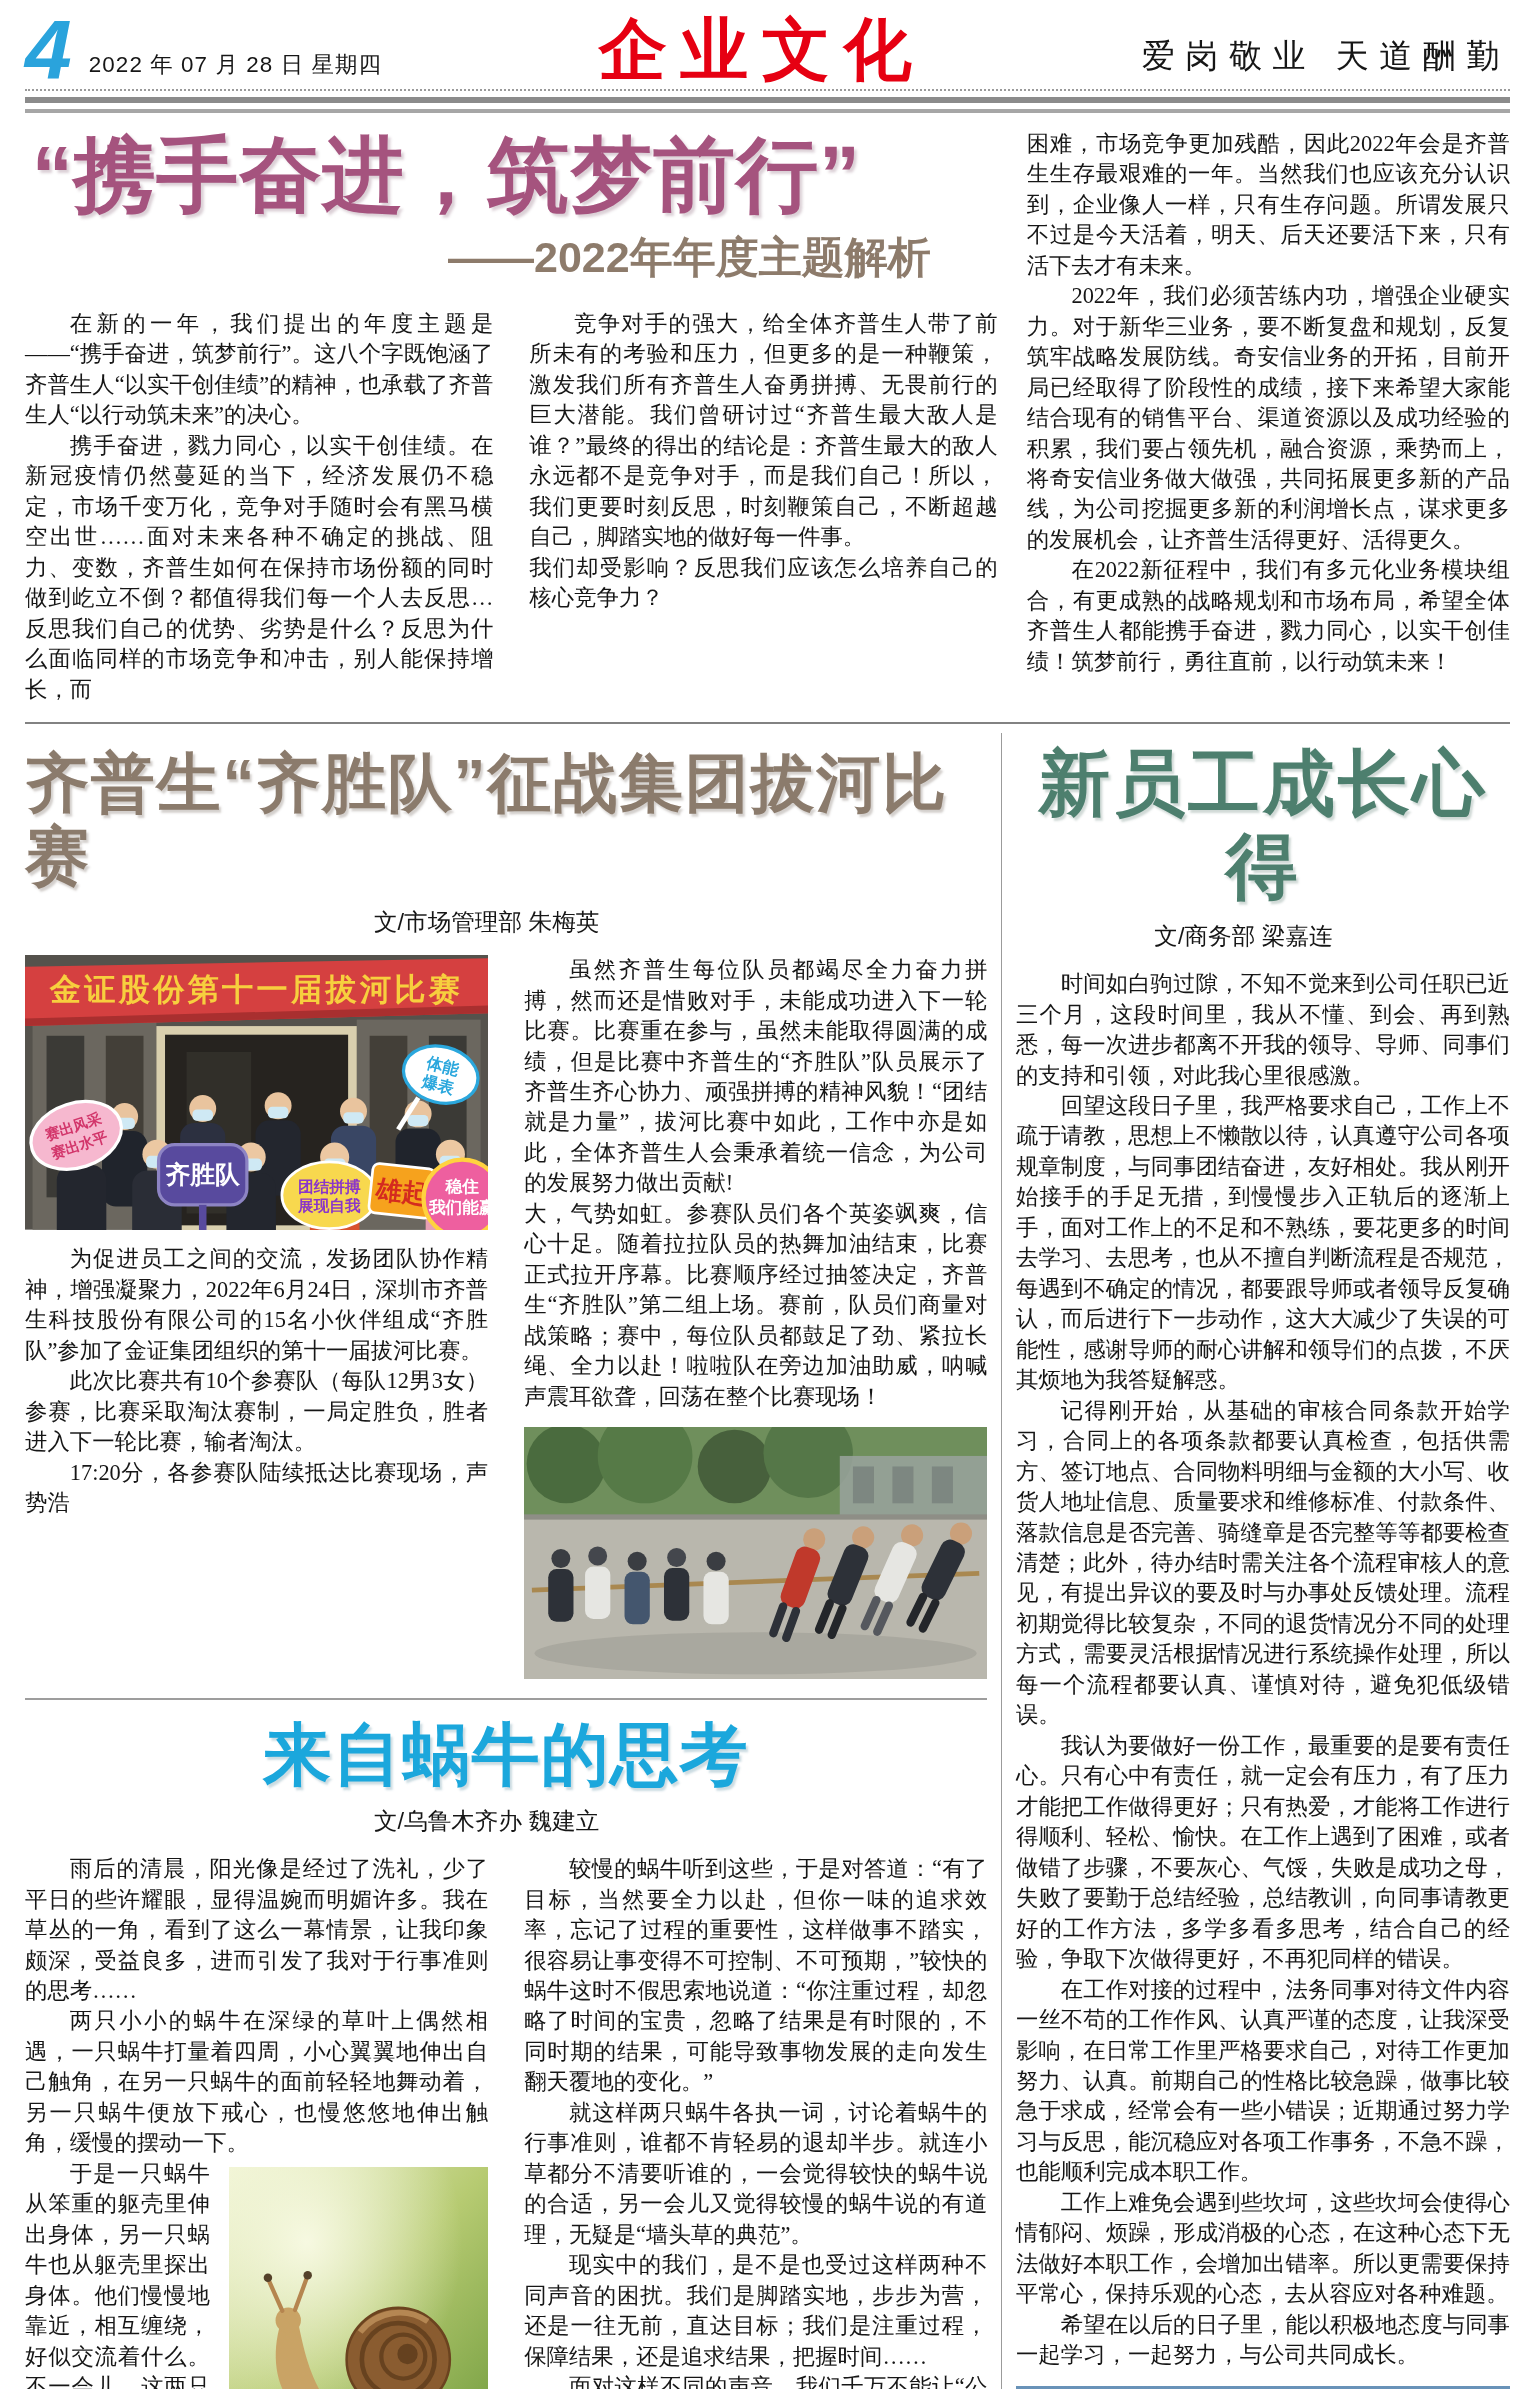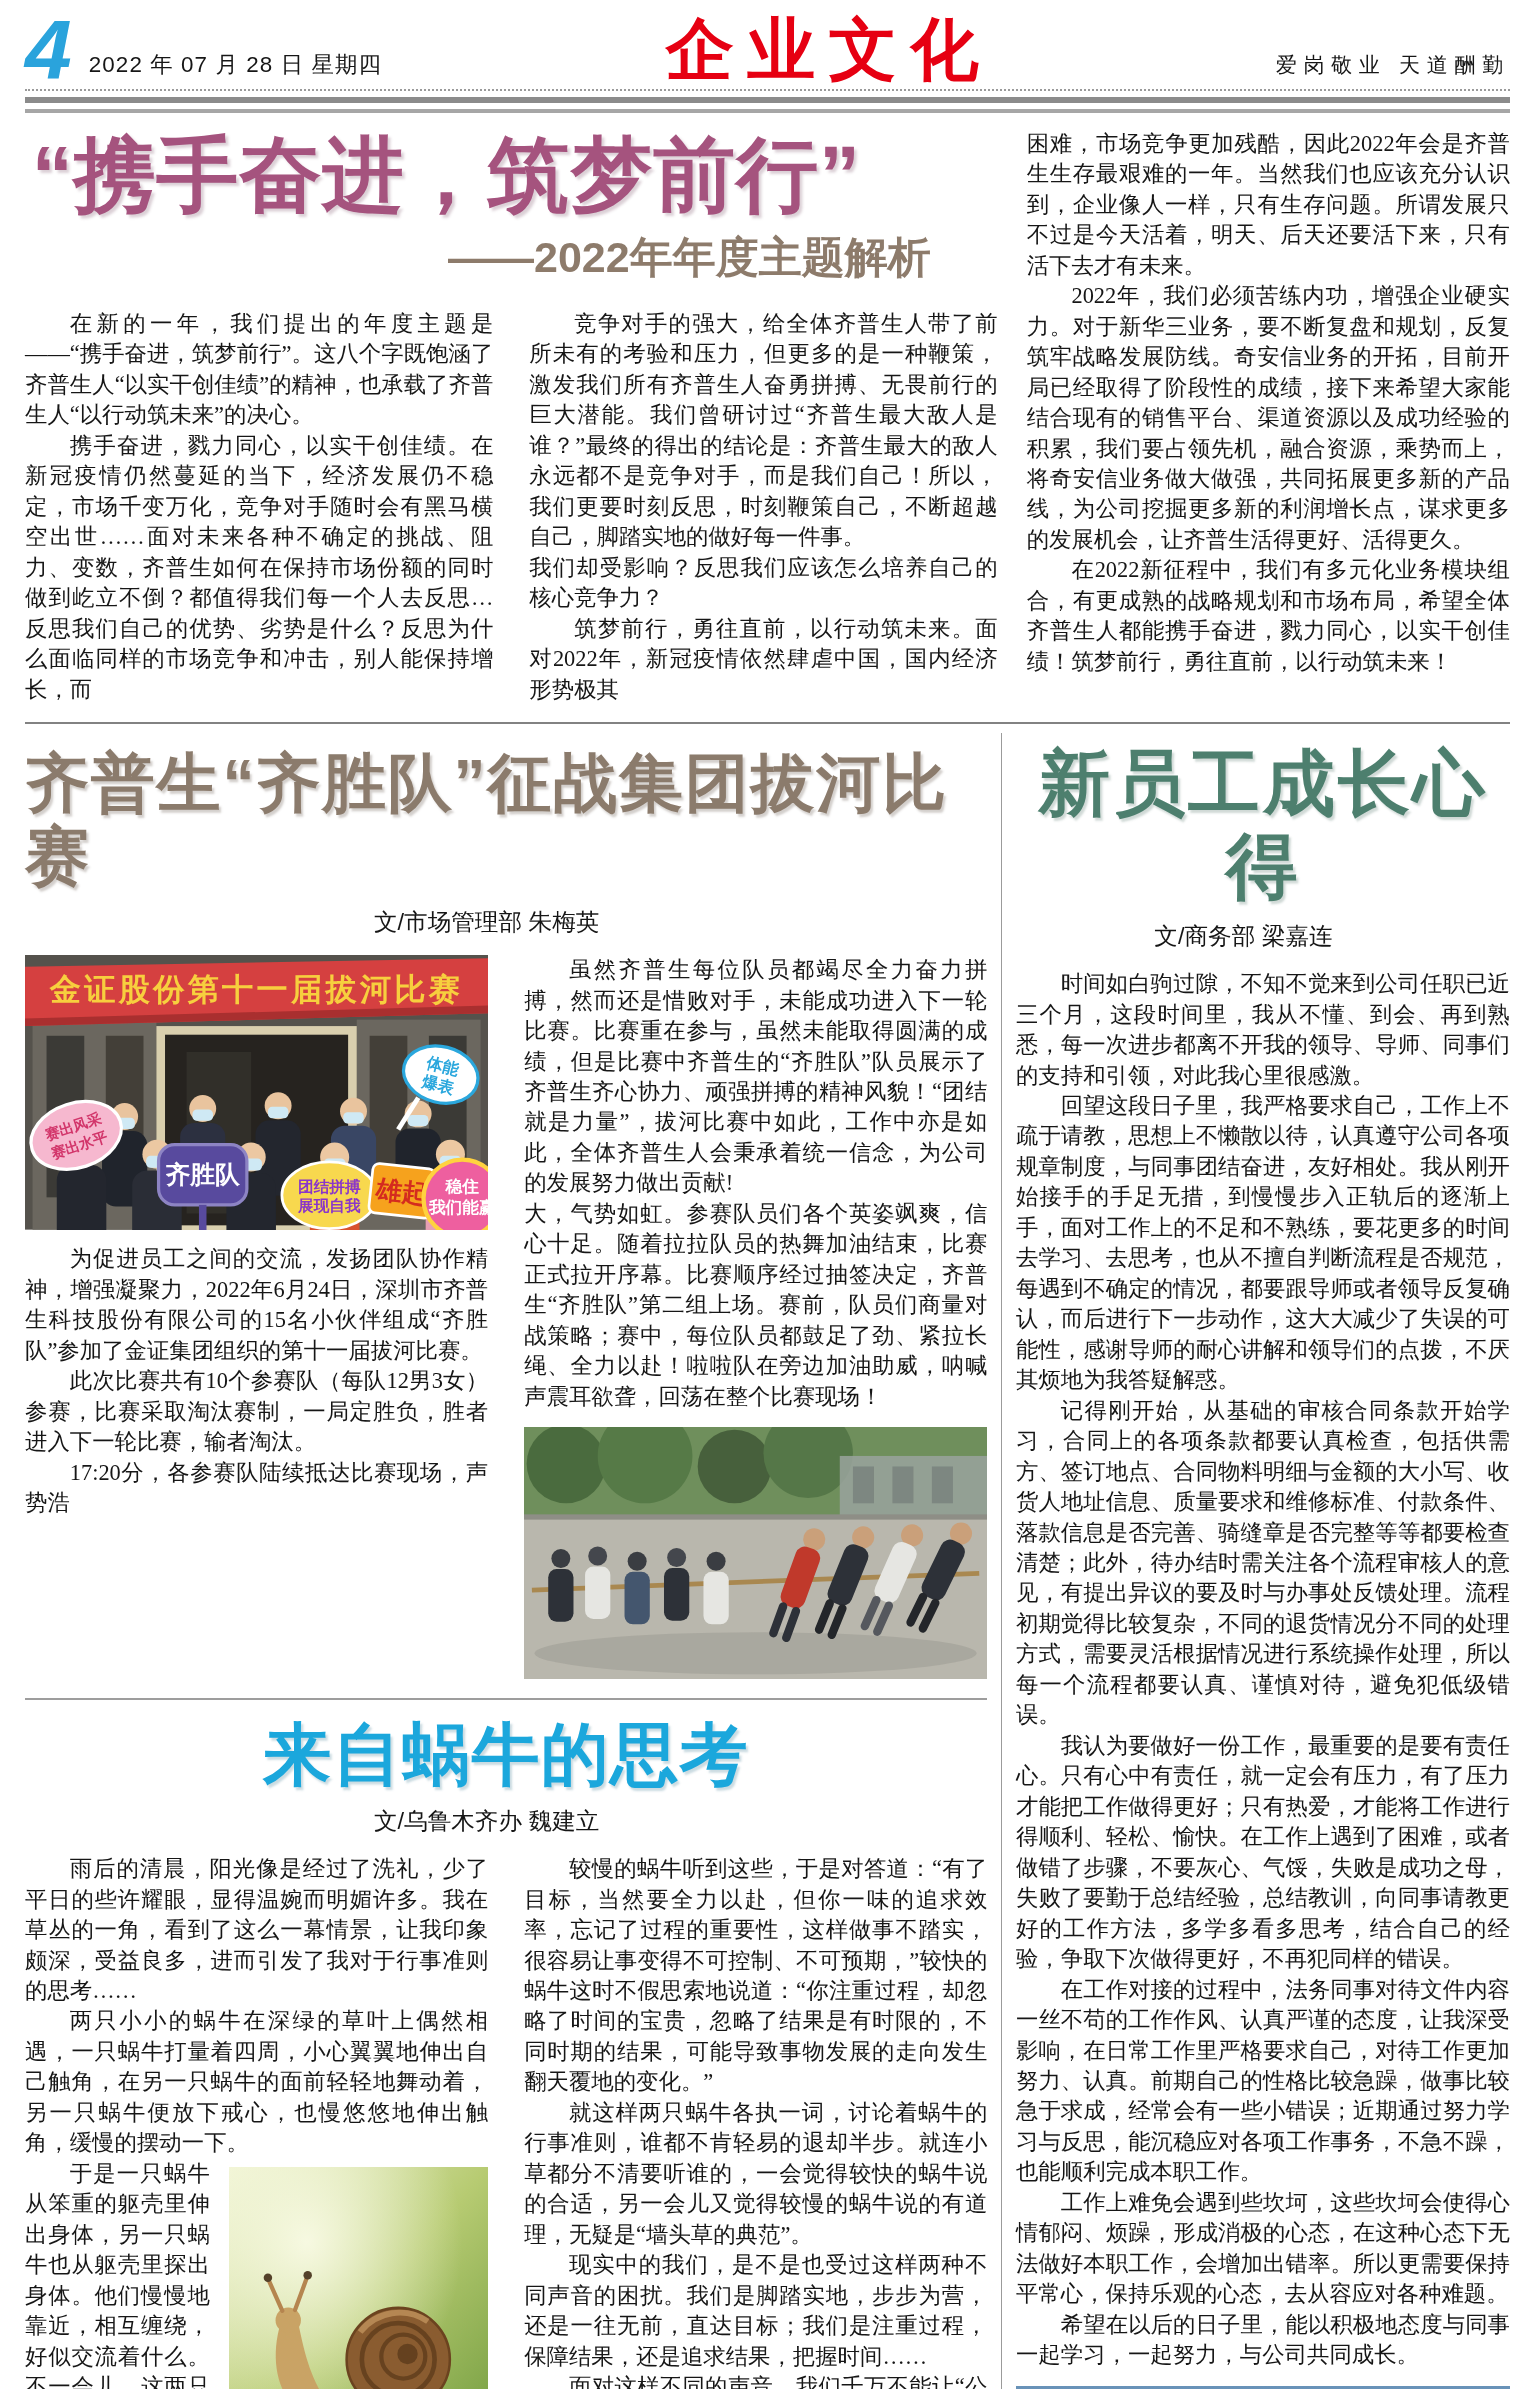--- a/index.html
+++ b/index.html
@@ -6,21 +6,21 @@
   .page{width:1535px;min-height:2389px;box-sizing:border-box;margin:0 auto;background:#ffffff;
         padding:14.6px 25px 20px;font-family:"Liberation Serif","DejaVu Serif",serif;color:#161616;}
   
   .hdr-row{display:flex;align-items:flex-end;}
   .pagenum{font-family:"Liberation Sans","DejaVu Sans",sans-serif;font-style:italic;font-weight:900;
            font-size:84px;line-height:.78;color:#2aa3dc;margin-right:17px;}
   .date{font-family:"Liberation Sans","DejaVu Sans",sans-serif;font-size:22.4px;letter-spacing:1.1px;
         padding-bottom:3.4px;white-space:nowrap;}
   .section{flex:1;text-align:center;font-family:"Liberation Sans","DejaVu Sans",sans-serif;
            font-weight:900;font-size:68px;line-height:1;color:#e60012;letter-spacing:.2em;padding-bottom:1.1px;}
-  .motto{font-family:"Liberation Sans","DejaVu Sans",sans-serif;font-size:21px;letter-spacing:.32em;
+  .motto{font-family:"Liberation Sans","DejaVu Sans",sans-serif;font-size:33px;letter-spacing:.32em;
          padding-bottom:4.5px;white-space:nowrap;}
   .dotted{border-top:2.2px dotted #9a9a9a;margin-top:5.6px;}
   .rule-a{height:6.2px;background:#8b8b8b;margin-top:5.6px;}
   .rule-b{height:4.5px;background:#a6a6a6;margin-top:5.6px;}
   
   p.body{font-size:22.4px;line-height:1.36;text-align:justify;margin:0;}
   p.ind{text-indent:2em;}
   p.cont{text-indent:0;}
   .byline{font-family:"Liberation Sans","DejaVu Sans",sans-serif;font-size:23.6px;text-align:center;
           margin:12.3px 39px 17px 0;}
@@ -80,21 +80,20 @@
       <h1 class="t1">“携手奋进，筑梦前行”</h1>
       <div class="t1sub">——2022年年度主题解析</div>
       <div class="cols2">
         <div class="col">
           <p class="body ind">在新的一年，我们提出的年度主题是——“携手奋进，筑梦前行”。这八个字既饱涵了齐普生人“以实干创佳绩”的精神，也承载了齐普生人“以行动筑未来”的决心。</p>
           <p class="body ind">携手奋进，戮力同心，以实干创佳绩。在新冠疫情仍然蔓延的当下，经济发展仍不稳定，市场千变万化，竞争对手随时会有黑马横空出世……面对未来各种不确定的挑战、阻力、变数，齐普生如何在保持市场份额的同时做到屹立不倒？都值得我们每一个人去反思…反思我们自己的优势、劣势是什么？反思为什么面临同样的市场竞争和冲击，别人能保持增长，而</p>
         </div>
         <div class="col">
           <p class="body ind">竞争对手的强大，给全体齐普生人带了前所未有的考验和压力，但更多的是一种鞭策，激发我们所有齐普生人奋勇拼搏、无畏前行的巨大潜能。我们曾研讨过“齐普生最大敌人是谁？”最终的得出的结论是：齐普生最大的敌人永远都不是竞争对手，而是我们自己！所以，我们更要时刻反思，时刻鞭策自己，不断超越自己，脚踏实地的做好每一件事。</p>
           <p class="body cont">我们却受影响？反思我们应该怎么培养自己的核心竞争力？</p>
-          <p class="body ind">筑梦前行，勇往直前，以行动筑未来。面对2022年，新冠疫情依然肆虐中国，国内经济形势极其</p>
         </div>
       </div>
     </div>
     <div class="za-right">
       <p class="body cont">困难，市场竞争更加残酷，因此2022年会是齐普生生存最艰难的一年。当然我们也应该充分认识到，企业像人一样，只有生存问题。所谓发展只不过是今天活着，明天、后天还要活下来，只有活下去才有未来。</p>
       <p class="body ind">2022年，我们必须苦练内功，增强企业硬实力。对于新华三业务，要不断复盘和规划，反复筑牢战略发展防线。奇安信业务的开拓，目前开局已经取得了阶段性的成绩，接下来希望大家能结合现有的销售平台、渠道资源以及成功经验的积累，我们要占领先机，融合资源，乘势而上，将奇安信业务做大做强，共同拓展更多新的产品线，为公司挖掘更多新的利润增长点，谋求更多的发展机会，让齐普生活得更好、活得更久。</p>
       <p class="body ind">在2022新征程中，我们有多元化业务模块组合，有更成熟的战略规划和市场布局，希望全体齐普生人都能携手奋进，戮力同心，以实干创佳绩！筑梦前行，勇往直前，以行动筑未来！</p>
     </div>
   </section>
 

